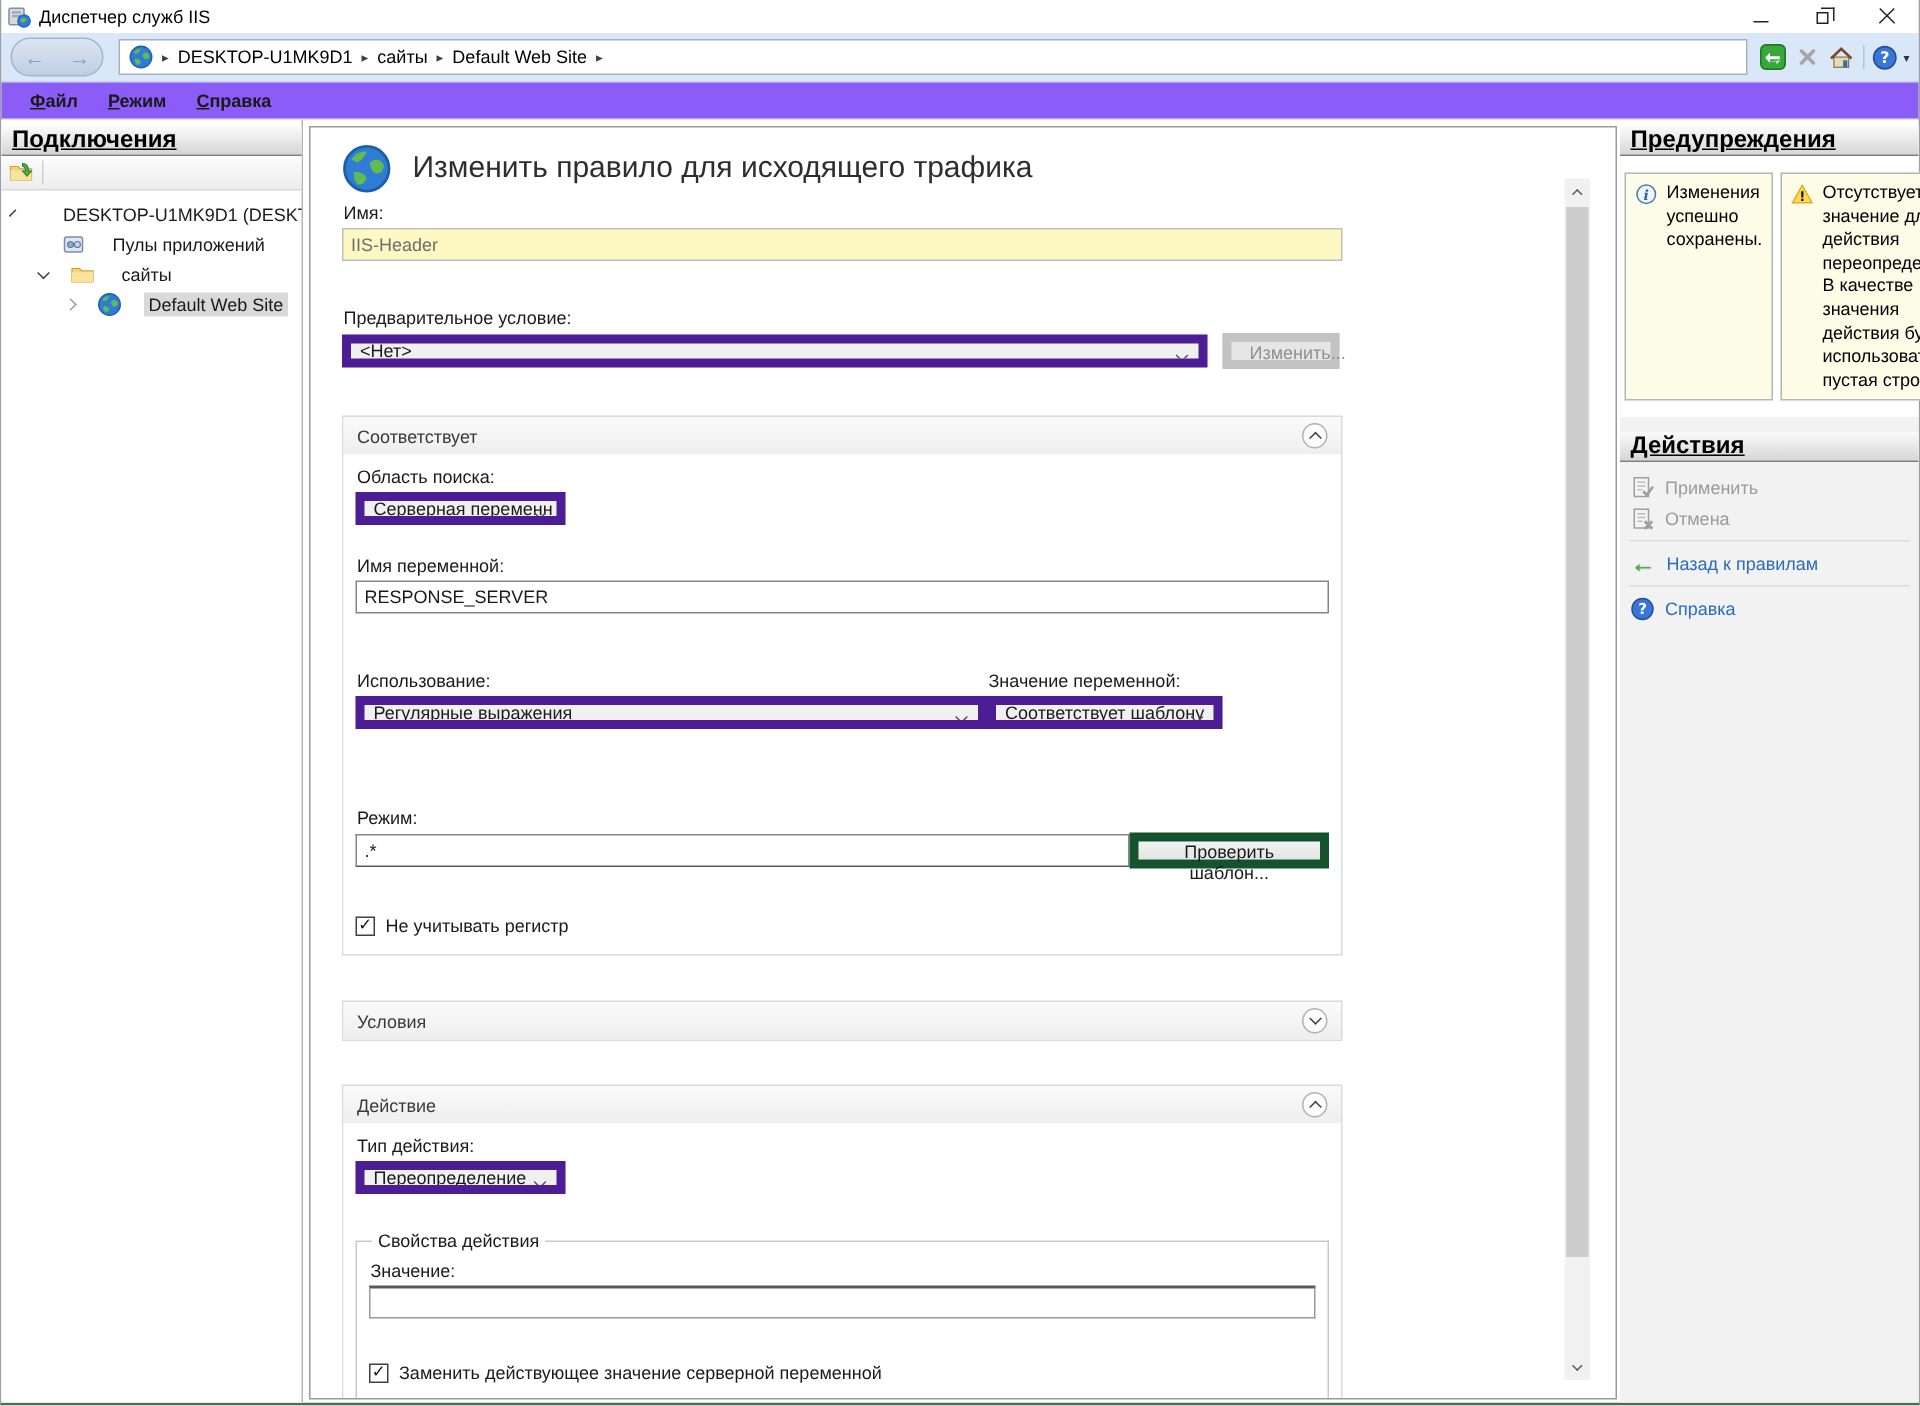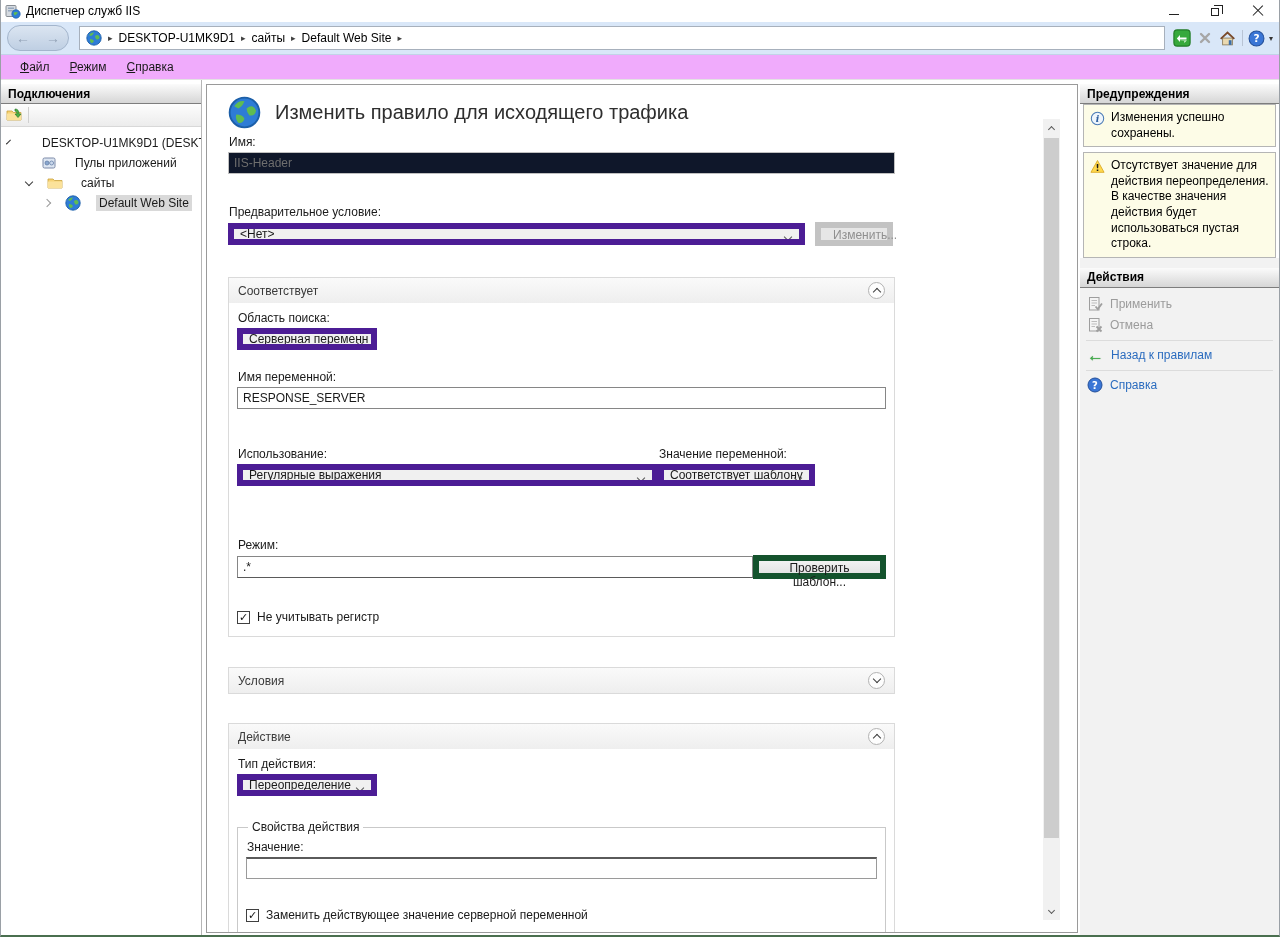--- a/index.html
+++ b/index.html
@@ -29,30 +29,30 @@
   .navpill .arr { color:#93a2b6; font-size:14px; line-height:1; }
   .crumbbar { flex:1; height:24px; background:#fff; border:1px solid #a7b0bc; display:flex; align-items:center; padding:0 6px; gap:6px; }
   .crumb-sep { color:#404040; font-size:9px; }
   .crumb { color:#000; }
   .addr-tools { display:flex; align-items:center; gap:5px; margin-left:8px; }
   .tool { width:18px; height:18px; display:flex; align-items:center; justify-content:center; }
   .vsep { width:1px; height:16px; background:#b8c4d4; }
   .help-drop { font-size:8px; color:#333; margin-left:-2px; }
 
   
-  .menubar { height:25px; background:#f0abfc; border-bottom:1px solid #e3e3e3; display:flex; align-items:center; padding-left:10px; gap:2px; }
+  .menubar { height:25px; background:#8b5cf6; border-bottom:1px solid #e3e3e3; display:flex; align-items:center; padding-left:10px; gap:2px;font-weight:bold; }
   .menu-item { display:inline-block; padding:3px 9px; color:#1a1a1a; }
   .menu-item::first-letter { text-decoration:underline; }
 
   
   .appbody { position:absolute; top:80px; left:0; right:0; bottom:0; background:#fff; }
 
   
   .phead { height:20px; background:linear-gradient(#fbfbfb,#d6d6d6); border-bottom:1px solid #7d7d7d;
-    font-weight:bold; font-size:12px; display:flex; align-items:center; padding:0 7px; color:#000; }
+    font-weight:bold; font-size:16px; display:flex; align-items:center; padding:0 7px; color:#000;text-decoration:underline; }
 
   
   .sidebar { position:absolute; left:0; top:0; bottom:0; width:201px; background:#fff; border-right:1px solid #b6b6b6; padding-top:4px; }
   .side-toolbar { height:23px; background:linear-gradient(#fdfdfd,#ececec); border-bottom:1px solid #d8d8d8;
     display:flex; align-items:center; padding:0 5px; gap:6px; }
   .tree { padding-top:6px; }
   .tree-row { height:20px; display:flex; align-items:center; white-space:nowrap; overflow:hidden; gap:15px; }
   .tree-label { padding:1px 3px; }
   .tree-label.selected { background:#d9d9d9; }
   .chev { display:inline-block; width:6px; height:6px; border-right:1.4px solid #3c3c3c; border-bottom:1.4px solid #3c3c3c; }
@@ -61,21 +61,21 @@
   .chev.right { transform:rotate(-45deg); border-color:#9a9a9a; }
 
   
   .content { position:absolute; left:205px; top:4px; bottom:2px; width:872px; background:#fff; border:1px solid #9a9a9a; overflow:hidden; }
   .form { position:absolute; left:21px; top:0; width:667px; }
   .page-head { display:flex; align-items:center; gap:14px; margin-top:11px; }
   .page-title { font-size:20px; color:#2e2e2e; }
   .lbl { display:block; margin:0 0 3px 1px; color:#1a1a1a; }
   .tin { width:100%; height:22px; border:1px solid #868686; background:#fff; font-size:12px; padding:0 5px;
     font-family:inherit; color:#1a1a1a; }
-  .tin:disabled { background:#0f172a; border-color:#c0c0c0; color:#6e6e6e; }
+  .tin:disabled { background:#fef9c3; border-color:#c0c0c0; color:#6e6e6e; }
   .combo { position:relative; height:22px; border:6px solid #4c1d95; background:#f0f0f0;
     display:flex; align-items:center; padding:0 22px 0 6px; white-space:nowrap; overflow:hidden; }
   .combo .chev { position:absolute; right:8px; top:8px; border-color:#555; }
   .btn { height:24px; border:6px solid #14532d; background:linear-gradient(#f2f2f2,#e4e4e4);
     font-size:12px; font-family:inherit; padding:0 12px; color:#1a1a1a; }
   .btn.disabled { color:#8f8f8f; border-color:#c3c3c3; background:#e6e6e6; }
   .row { display:flex; align-items:center; }
   .section { border:1px solid #dadada; }
   .sec-head { height:25px; background:linear-gradient(#fafafa,#eeeeee); display:flex; align-items:center;
     justify-content:space-between; padding:0 9px; color:#3a3a3a; }
@@ -91,21 +91,21 @@
   .value-input { border:1px solid #9a9a9a; border-top:2px solid #5a5a5a; }
 
   
   .scroll { position:absolute; top:34px; right:17px; bottom:12px; width:17px; background:#f1f1f1; }
   .scroll .sarr { position:absolute; left:0; width:17px; height:17px; display:flex; align-items:center; justify-content:center; }
   .scroll .sarr .chev { width:5px; height:5px; border-color:#5a5a5a; }
   .sthumb { position:absolute; left:1px; width:15px; top:19px; height:700px; background:#cdcdcd; }
 
   
   .rightpanel { position:absolute; left:1079px; right:0; top:4px; bottom:0; background:#f2f2f2; }
-  .alert-list { padding:0 3px; display:flex; flex-direction:column; gap:5px; background:#fff; }
+  .alert-list { padding:11px 3px; display:flex; flex-direction:row; gap:5px; background:#fff; }
   .alert { background:#fdfce7; border:1px solid #b5b5b5; padding:5px 6px; display:flex; gap:6px; line-height:1.3; }
   .alert .txt { flex:1; color:#000; }
   .alert svg { flex:none; margin-top:1px; }
   .act-list { padding:6px 4px; }
   .act-row { height:21px; display:flex; align-items:center; gap:7px; padding-left:3px; }
   .act-row .albl { color:#2b6cbf; }
   .act-row.disabled .albl { color:#9b9b9b; }
   .act-sep { border-top:1px solid #dcdcdc; margin:4px 2px; }
   .back-arrow { font-size:17px; font-weight:bold; color:#3fae49; line-height:1; text-shadow:0 0 1px #2e7d32; }
 </style>

